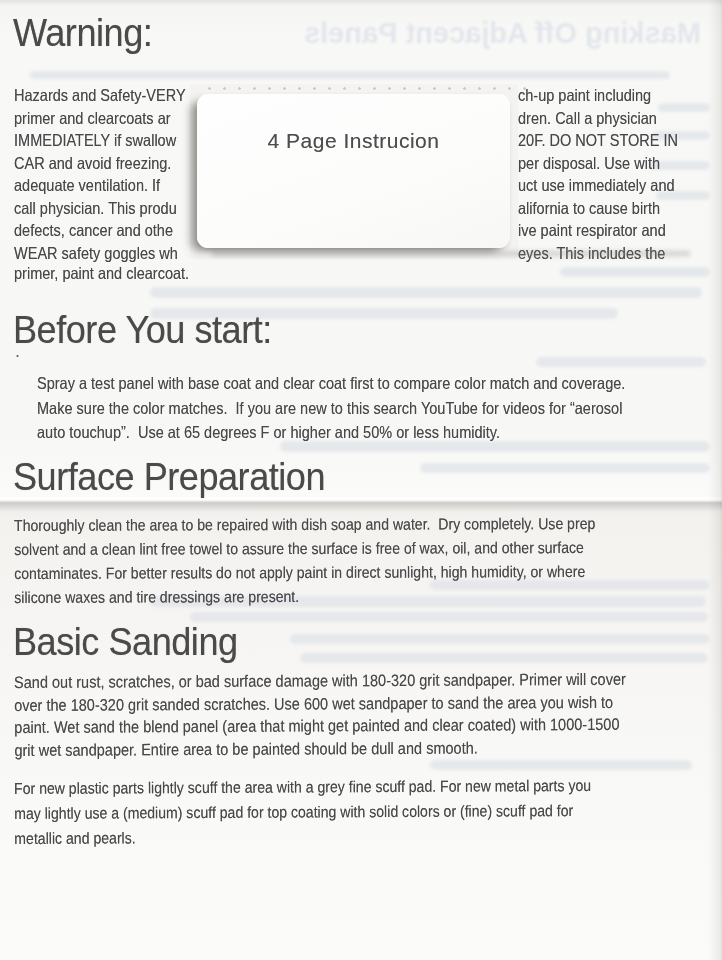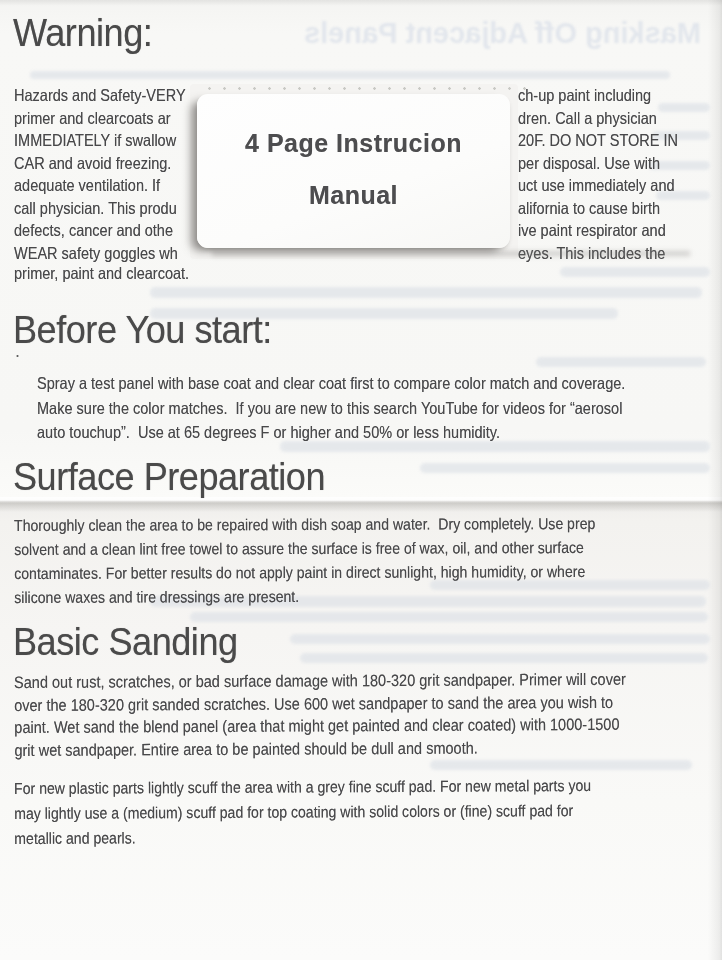--- a/index.html
+++ b/index.html
@@ -72,21 +72,21 @@
     background-image:radial-gradient(circle, #c9c9c5 1.1px, rgba(0,0,0,0) 1.5px);
     background-size:15px 7px; background-position:2px 2px;
   }
   .sticker {
     position:absolute; left:197px; top:94px; width:313px; height:154px;
     background:linear-gradient(160deg,#fefefe 0%,#fcfcfb 60%,#f7f7f5 100%);
     border-radius:11px; z-index:4;
     box-shadow:-8px 5px 9px -2px rgba(72,70,66,0.55), 0 3px 5px -2px rgba(72,70,66,0.3);
   }
   .sticker-line { position:absolute; left:0; width:100%; text-align:center;
-    font-weight:700; color:#4d4d4f; letter-spacing:0.5px; font-size:25px;
+    font-weight:400; color:#4d4d4f; letter-spacing:0.5px; font-size:21px;
     text-shadow:0 0 0.6px rgba(77,77,79,0.5); }
   .sticker-line.l1 { top:35px; }
   .sticker-line.l2 { top:87px; }
   .sticker-smudge { position:absolute; left:212px; top:251px; width:478px; height:5px;
     background:rgba(135,133,128,0.34); filter:blur(2.6px); z-index:3; }
 </style>
 </head>
 <body>
 
 <div class="page">
@@ -137,21 +137,20 @@
       <div class="tline">ive paint respirator and</div>
       <div class="tline">eyes. This includes the</div>
     </div>
   <div class="warn-last ink">primer, paint and clearcoat.</div>
 
   <div class="sticker-backing"></div>
   <div class="sticker-smudge"></div>
   <div class="perforation"></div>
   <div class="sticker">
     <div class="sticker-line l1">4 Page Instrucion</div>
-    <div class="sticker-line l2">Manual</div>
   </div>
 
   <div class="heading ink" style="top:309px;">Before You start:</div>
   <div class="stray-mark">.</div>
   <div class="para ink fs165 lh245" style="top:371px;margin-left:23px;">
       <div class="tline">Spray a test panel with base coat and clear coat first to compare color match and coverage.</div>
       <div class="tline">Make sure the color matches.  If you are new to this search YouTube for videos for “aerosol</div>
       <div class="tline">auto touchup”.  Use at 65 degrees F or higher and 50% or less humidity.</div>
     </div>
 

